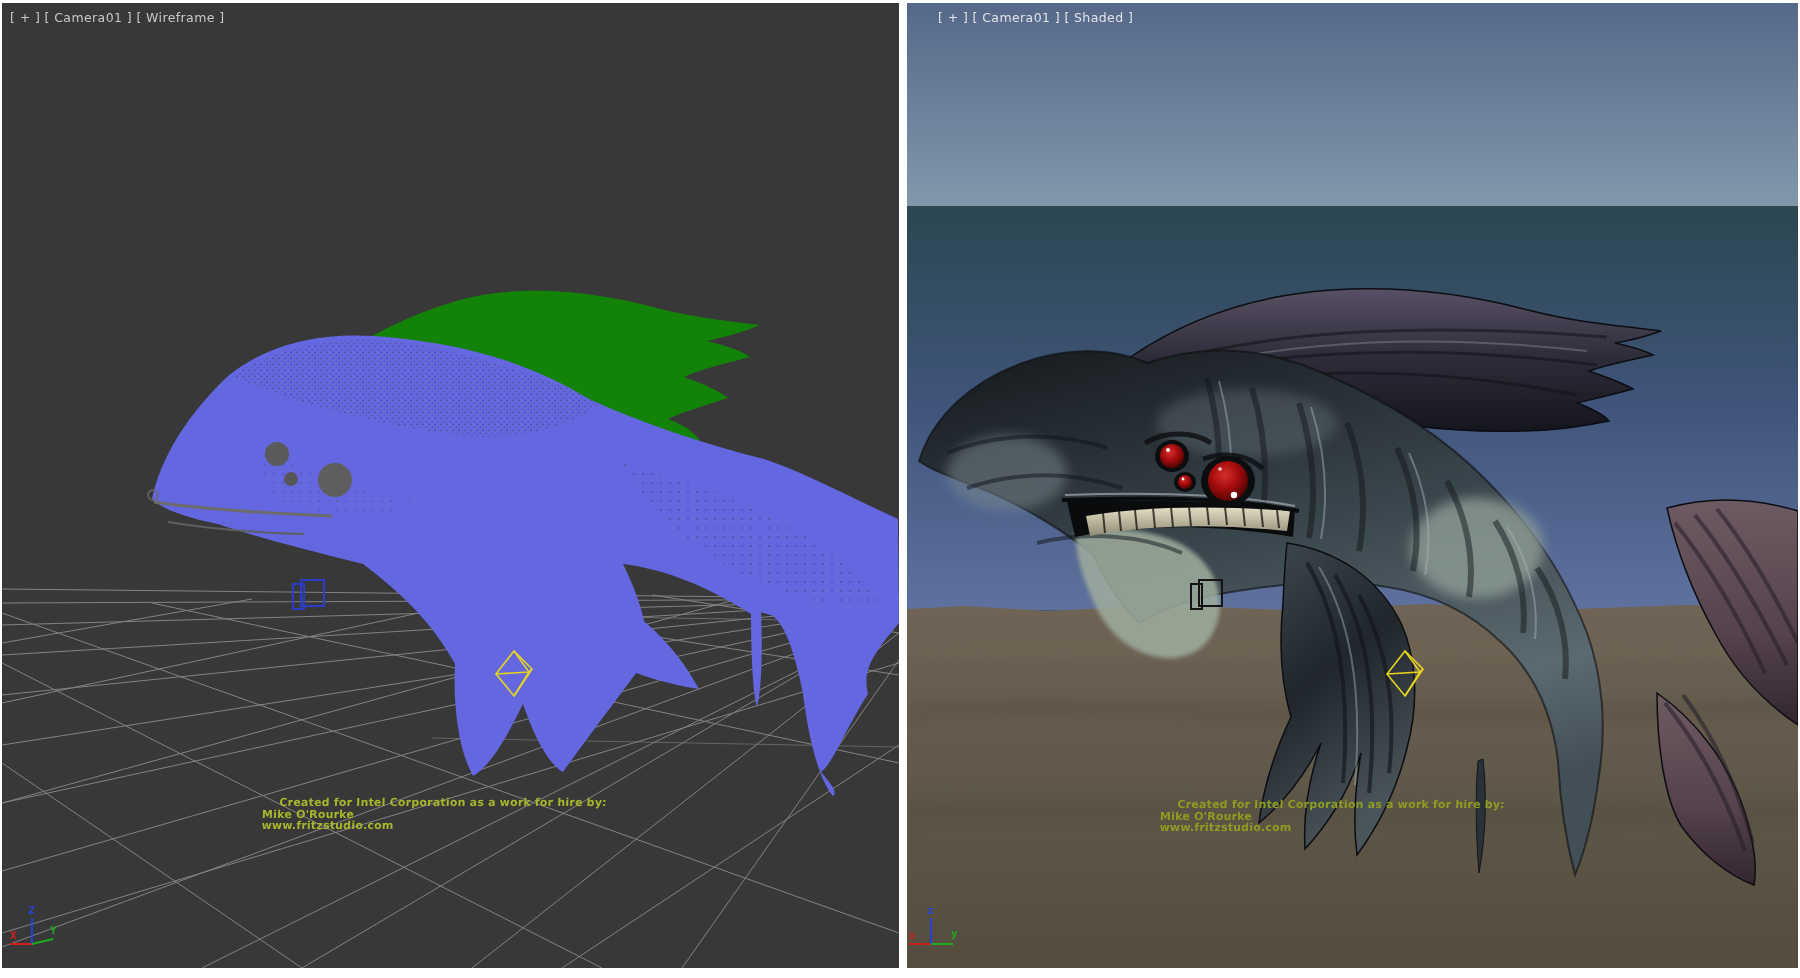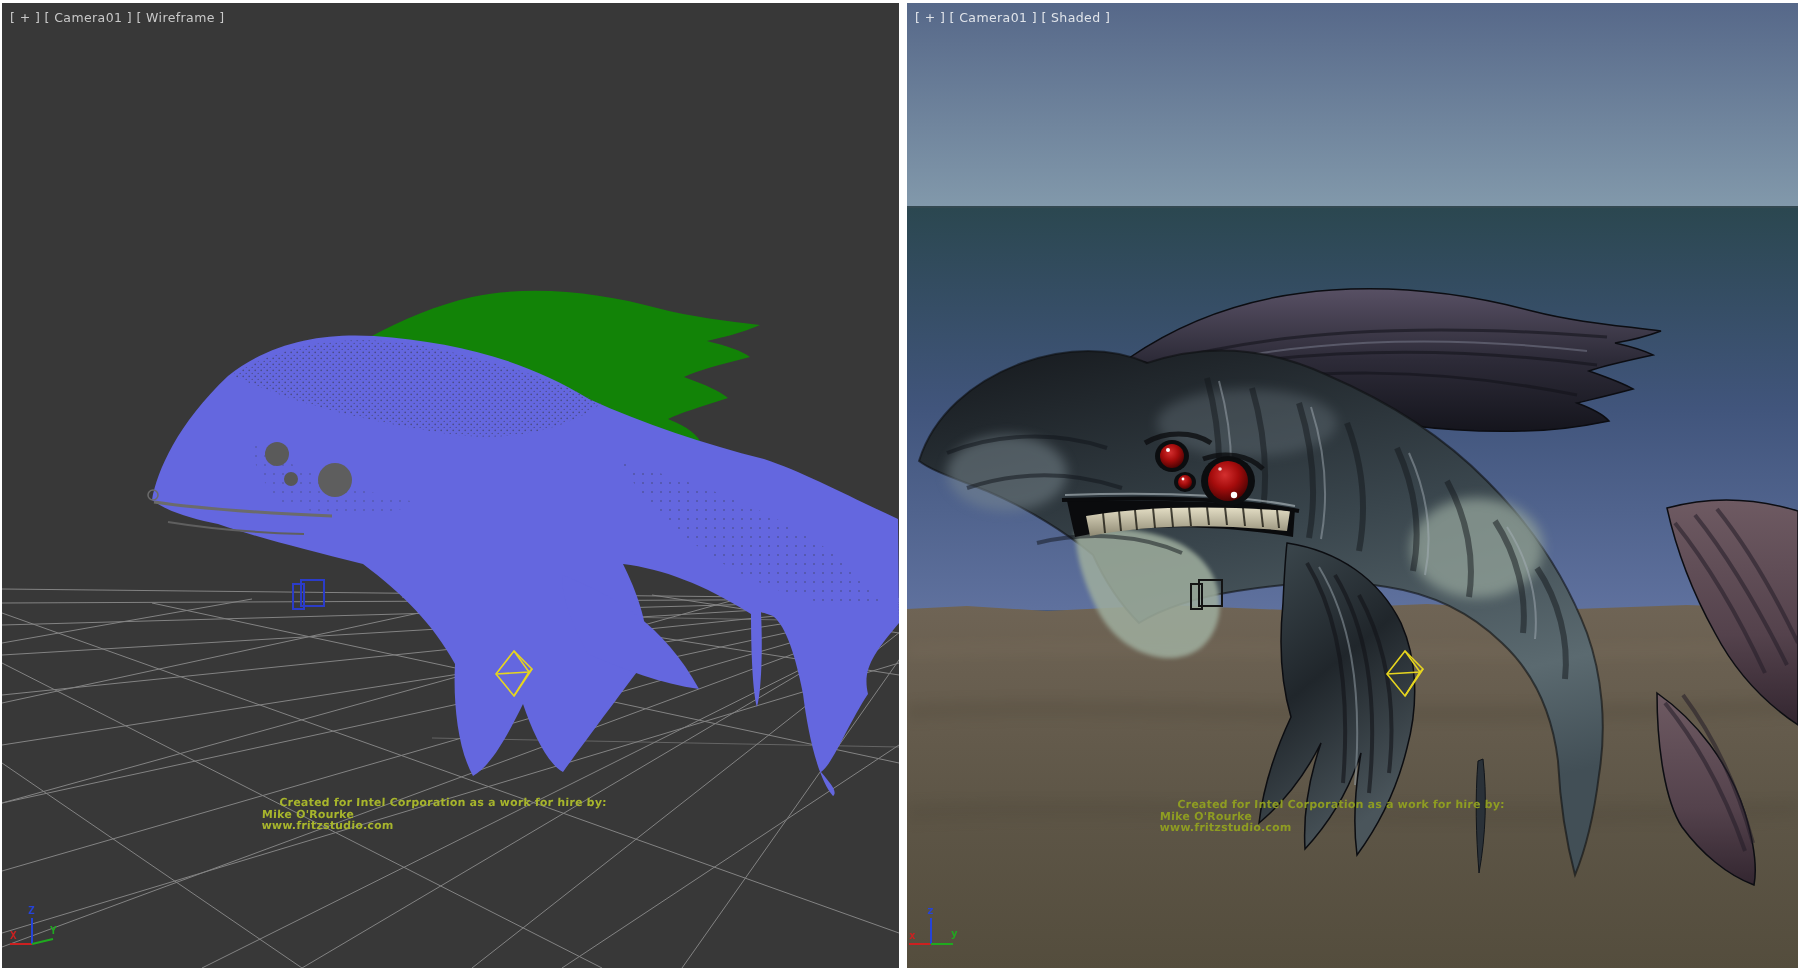--- a/index.html
+++ b/index.html
@@ -11,21 +11,21 @@
   }
   .viewport{position:absolute;top:3px;height:965px;overflow:hidden;}
   #vp-left{left:2px;width:897px;background:var(--viewport-bg,#383838);}
   #vp-right{left:907px;width:891px;background:#45597e;}
   .vp-label{
     position:absolute;top:7px;left:8px;z-index:40;
     font-size:12.5px;letter-spacing:0.4px;
     cursor:default;user-select:none;text-align:center;
   }
   #vp-left .vp-label{color:var(--label-text-left,#c9c9c9);}
-  #vp-right .vp-label{color:var(--label-text-right,#e0e4ea);}
+  #vp-right .vp-label{color:var(--label-text-right,#e0e4ea);margin-left:23px;}
   svg{position:absolute;top:0;left:0;display:block;}
   .watermark{
     position:absolute;z-index:30;
     font-size:11px;font-weight:bold;line-height:11.5px;letter-spacing:0.2px;
     white-space:nowrap;transform:skewX(-2deg);
   }
   #vp-left .watermark{left:260px;top:794px;color:var(--watermark-left,#a7b52c);}
   #vp-right .watermark{left:253px;top:796px;color:var(--watermark-right,#8e9c22);}
   .watermark .l1{padding-left:17px;display:block;}
   .watermark .l2,.watermark .l3{display:block;}

